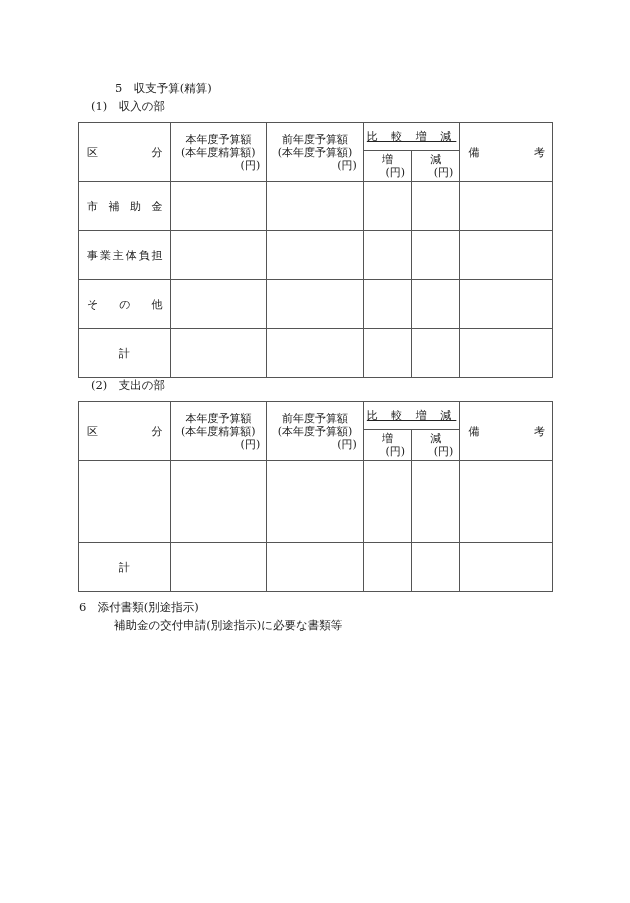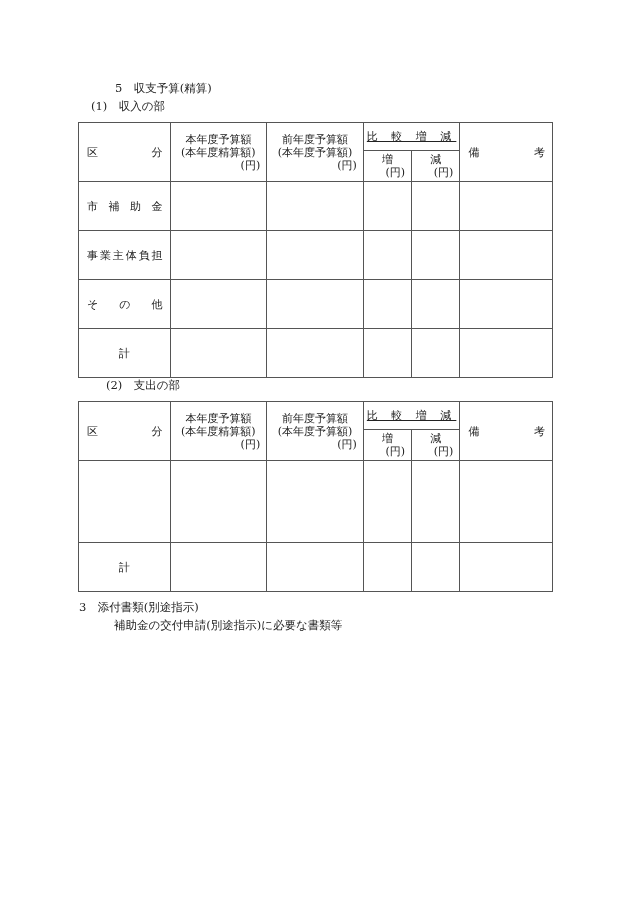--- a/index.html
+++ b/index.html
@@ -128,21 +128,21 @@
     <td class="total">計</td>
     <td></td>
         <td></td>
         <td></td>
         <td></td>
         <td></td>
   </tr>
 </tbody>
   </table>
 
-<div class="txt" style="left:106px;top:378px;">(2)　支出の部</div>
+<div class="txt" style="left:91px;top:378px;">(2)　支出の部</div>
 
 <table class="budget" style="top:401px;">
   <colgroup>
       <col class="c-cat">
       <col class="c-cur">
       <col class="c-prev">
       <col class="c-inc">
       <col class="c-dec">
       <col class="c-note">
     </colgroup>
@@ -198,14 +198,14 @@
     <td class="total">計</td>
     <td></td>
         <td></td>
         <td></td>
         <td></td>
         <td></td>
   </tr>
 </tbody>
   </table>
 
-<div class="txt" style="left:79px;top:600px;">3　添付書類(別途指示)</div>
+<div class="txt" style="left:79px;top:600px;">6　添付書類(別途指示)</div>
 <div class="txt" style="left:114px;top:618px;">補助金の交付申請(別途指示)に必要な書類等</div>
 
 </body></html>

